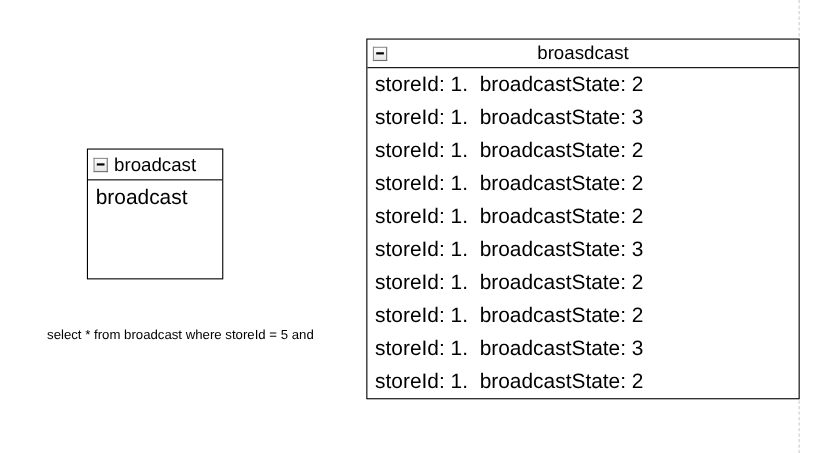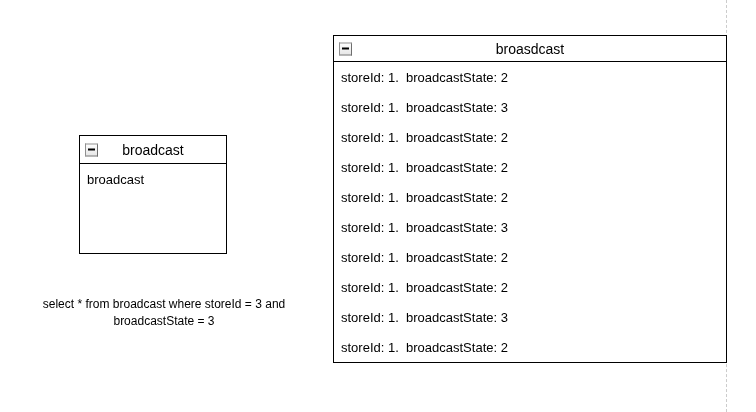--- a/index.html
+++ b/index.html
@@ -22,40 +22,40 @@
     border-left: 1px dashed #cccccc;
   }
   .entity {
     position: absolute;
     background: #ffffff;
     border: 1px solid #000000;
   }
   .entity-left {
     left: 79px;
     top: 135px;
-    width: 148px;
+    width: 124px;
     height: 119px;
   }
   .entity-right {
     left: 333px;
     top: 35px;
     width: 394px;
     height: 328px;
   }
   .entity-header {
     position: relative;
     border-bottom: 1px solid #000000;
     display: flex;
     align-items: center;
     justify-content: center;
   }
   .entity-left .entity-header { height: 28px; }
   .entity-right .entity-header { height: 26px; }
   .entity-title {
-    font-size: 14px;
+    font-size: 17px;
     line-height: 1;
   }
   .collapse-btn {
     position: absolute;
     left: 5px;
     top: 50%;
     transform: translateY(-50%);
     width: 13px;
     height: 13px;
     border: 1px solid #8f8f8f;
@@ -73,21 +73,21 @@
     background: #000000;
   }
   .entity-body { }
   .entity-row {
     height: 30px;
     display: flex;
     align-items: center;
     padding-left: 7px;
   }
   .row-text {
-    font-size: 13px;
+    font-size: 19px;
     line-height: 1;
     white-space: pre;
   }
   .query-label {
     position: absolute;
     left: 20px;
     top: 296px;
     width: 288px;
     text-align: center;
     font-size: 12px;
@@ -150,17 +150,16 @@
         <div class="entity-row">
           <span class="row-text">storeId: 1.  broadcastState: 3</span>
         </div>
         <div class="entity-row">
           <span class="row-text">storeId: 1.  broadcastState: 2</span>
         </div>
       </div>
   </div>
 
   <div class="query-label">
-    <div>select * from broadcast where storeId = 3 and</div>
-    <div>broadcastState = 3</div>
+    <div>select * from broadcast where storeId = 5 and</div>
   </div>
 
 </div>
 
 </body></html>

